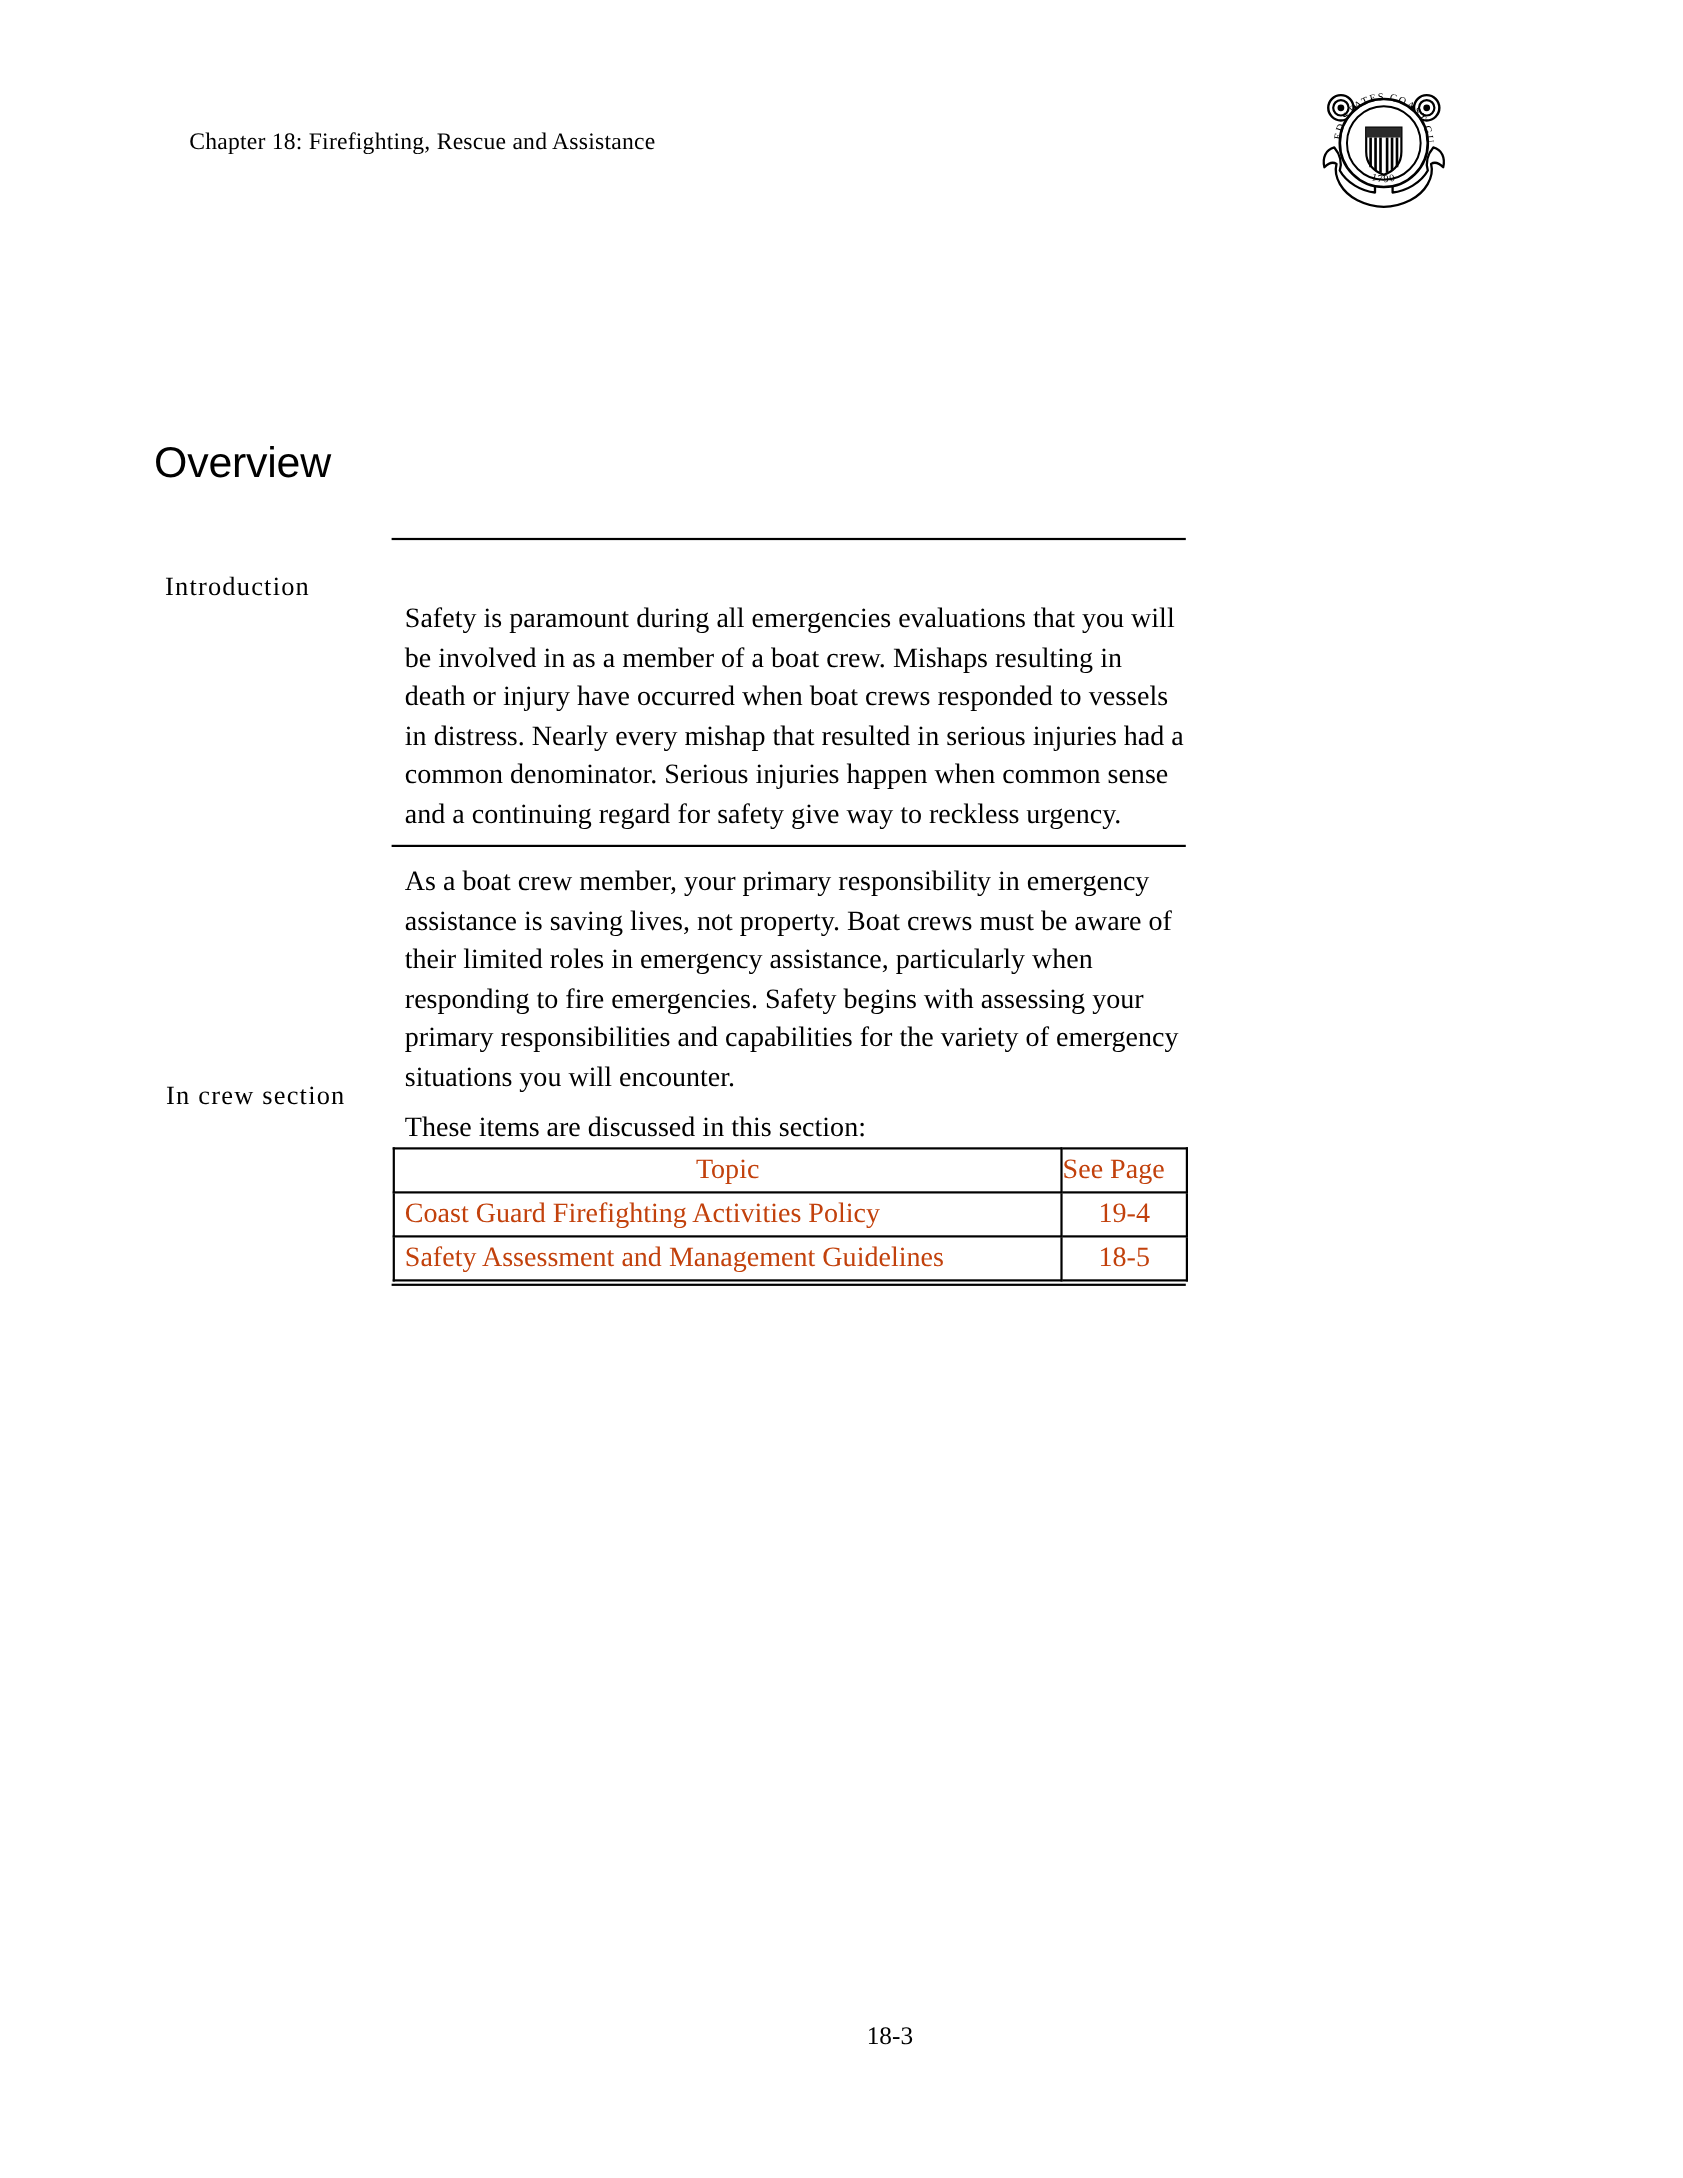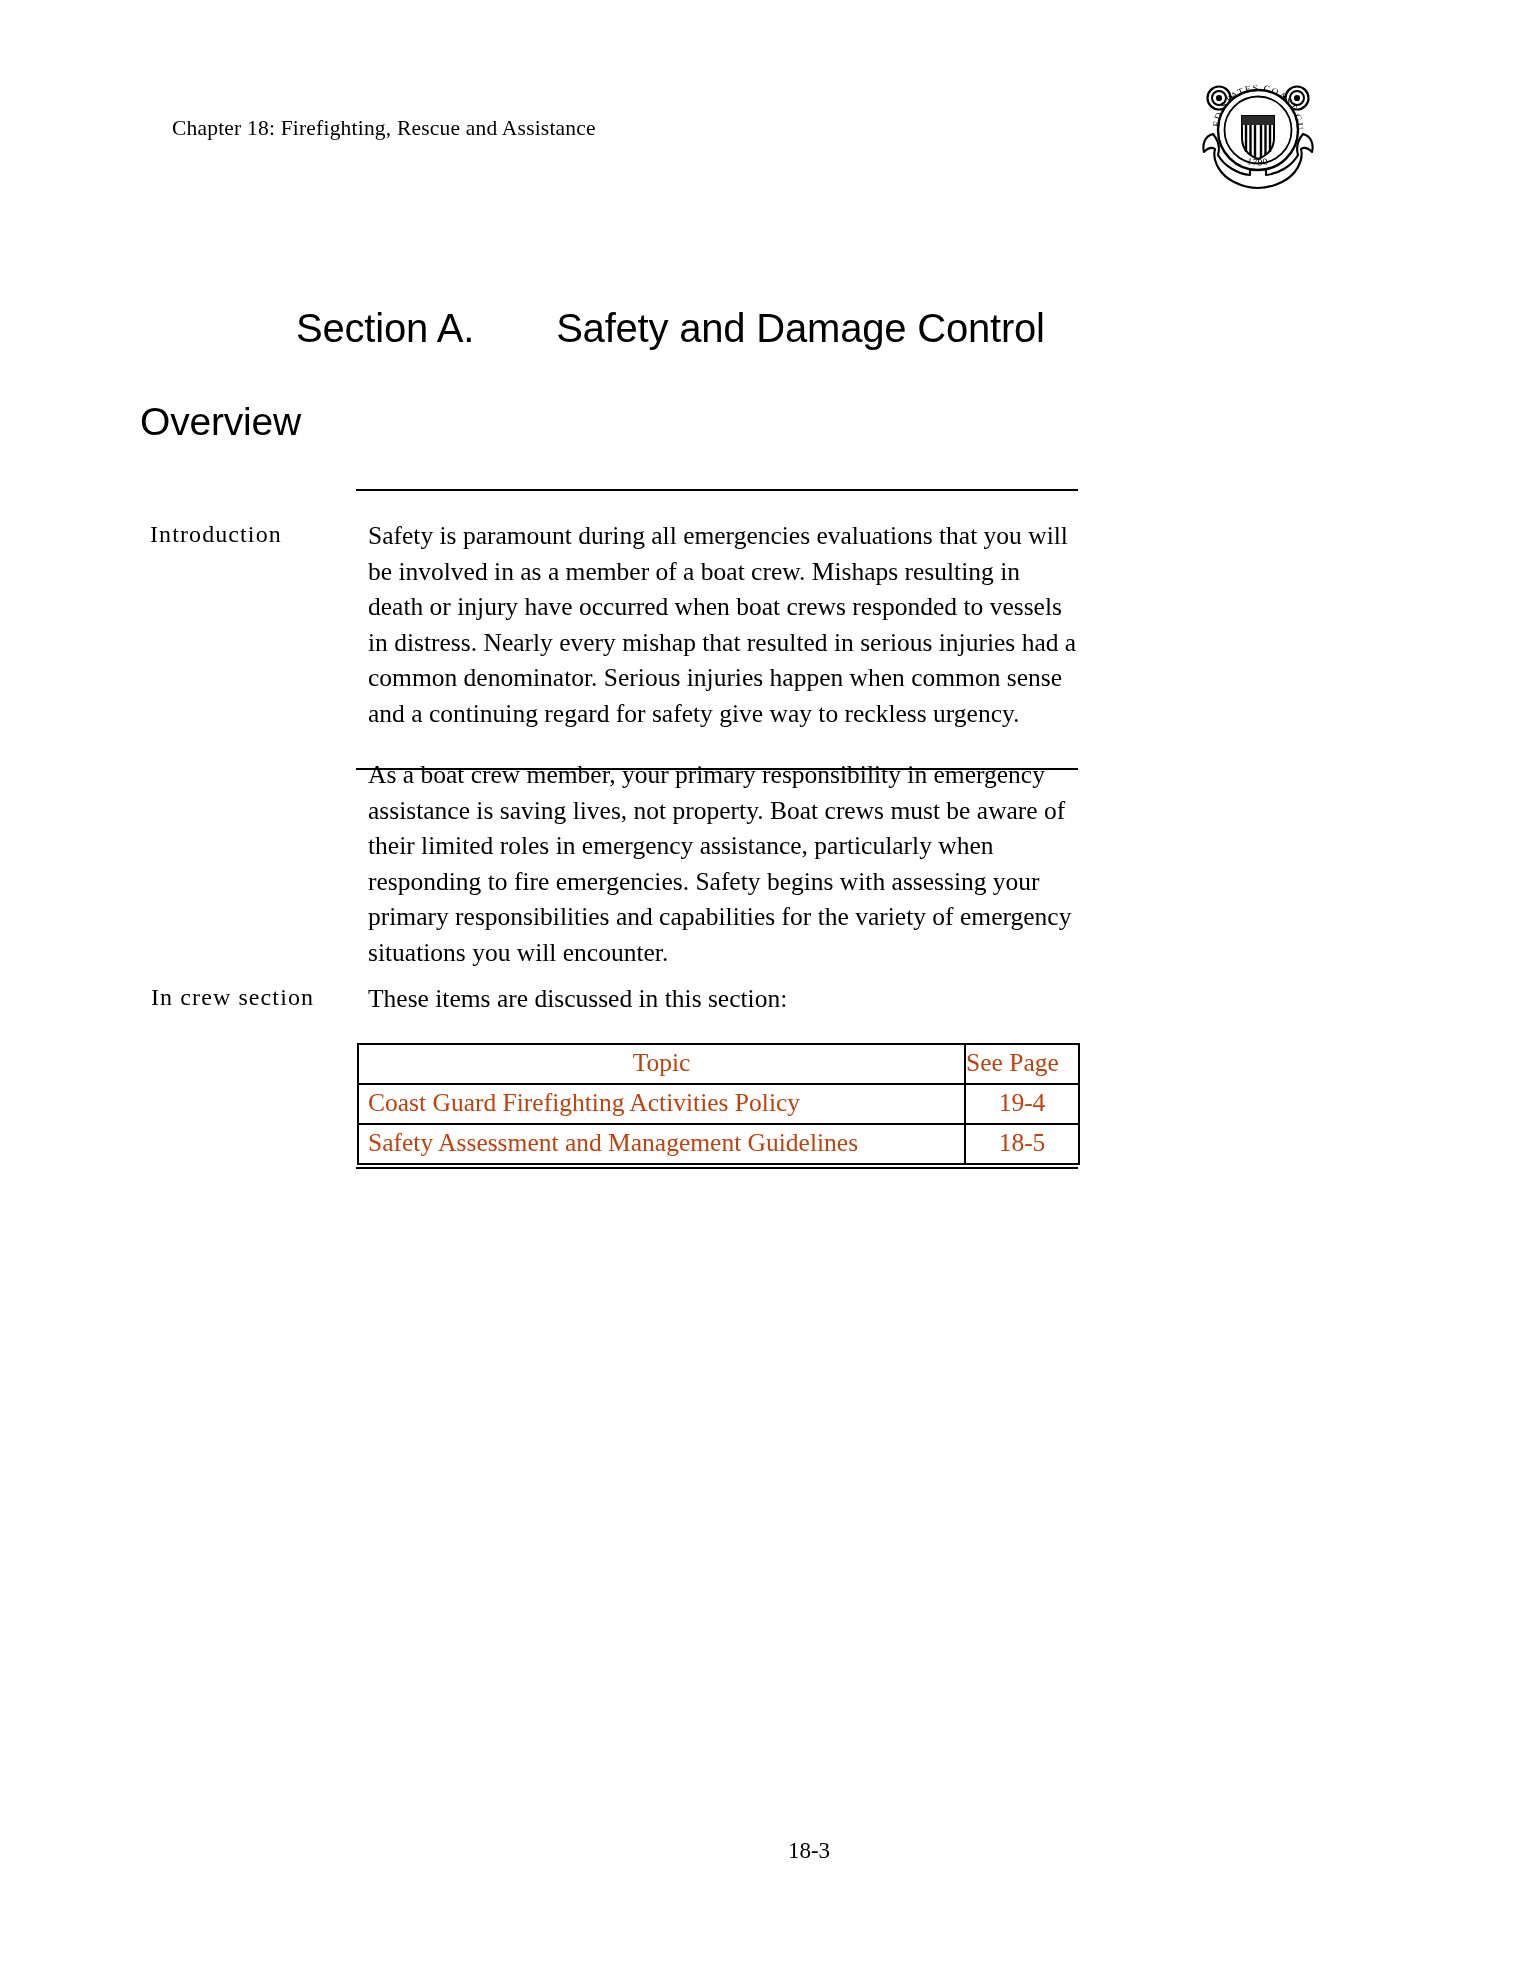--- a/index.html
+++ b/index.html
@@ -89,20 +89,21 @@
     white-space: nowrap;
   }
   .row-label.intro   { left: 150px; top: 521px; font-family: Liberation Serif, serif; }
   .row-label.inthis  { left: 151px; top: 984px; }
 
   
   .body-col {
     position: absolute;
     left: 368px;
     width: 712px;
+    margin-top: 26px;
   }
   .body-col p {
     margin: 0 0 26px 0;
     font-family: "Liberation Serif", "DejaVu Serif", serif;
     font-size: 25.5px;
     line-height: 35.5px;
     color: #000;
     text-align: left;
   }
   .body-col p:last-child { margin-bottom: 0; }
@@ -230,23 +231,20 @@
           <line x1="58.5" y1="63" x2="58.5" y2="93"></line>
           <line x1="63" y1="63" x2="63" y2="95"></line>
           <line x1="69" y1="63" x2="69" y2="95"></line>
           <line x1="73.5" y1="63" x2="73.5" y2="93"></line>
           <line x1="78" y1="63" x2="78" y2="90"></line>
         </g>
       </g>
     </svg>
   </div>
 
-  <div class="section-title">
-    <span class="sec-label">Section A.</span><span class="sec-name">Safety and Damage Control</span>
-  </div>
 
   <div class="overview-heading">Overview</div>
 
   <div class="rule top"></div>
   <div class="rule mid"></div>
   <div class="rule bottom"></div>
 
   <div class="row-label intro">Introduction</div>
 
   <div class="body-col" id="intro-body" style="top:518px;">

